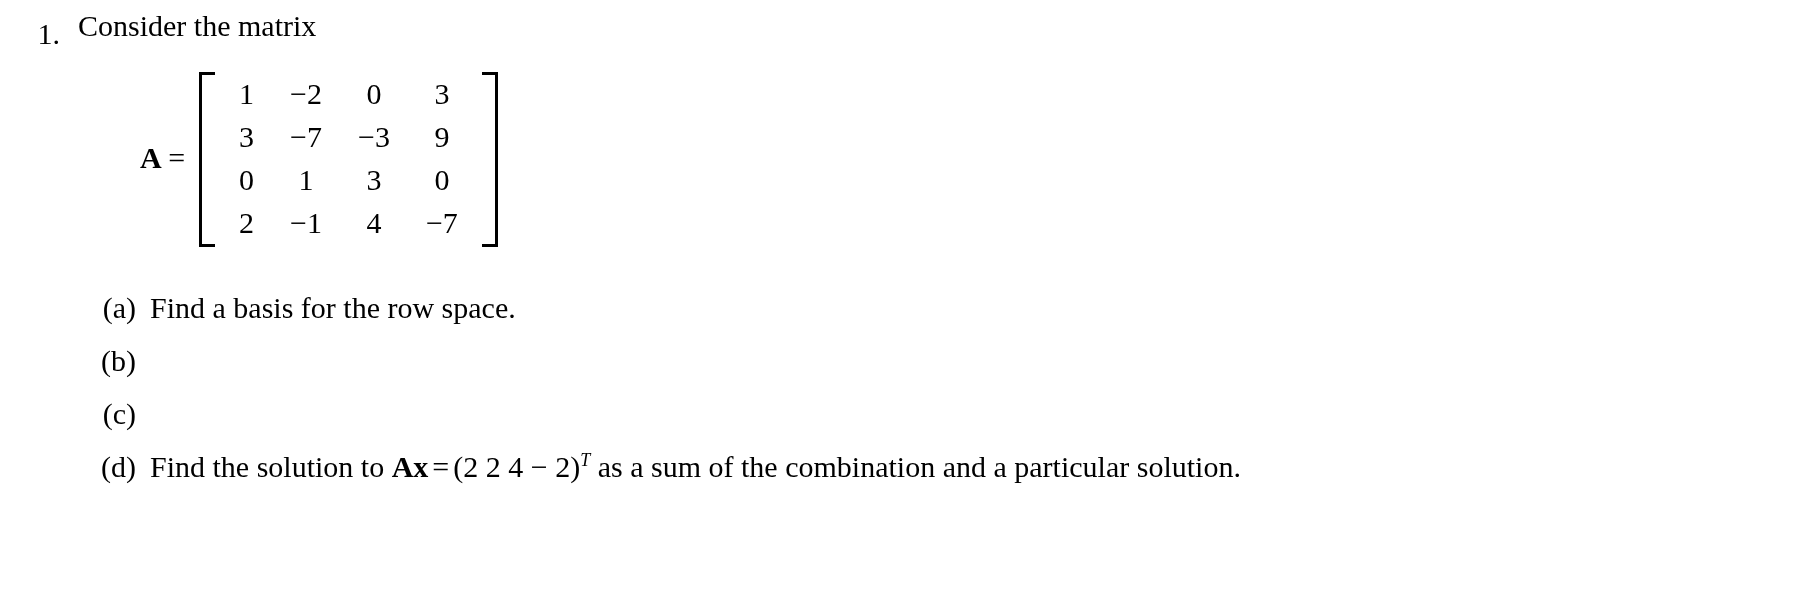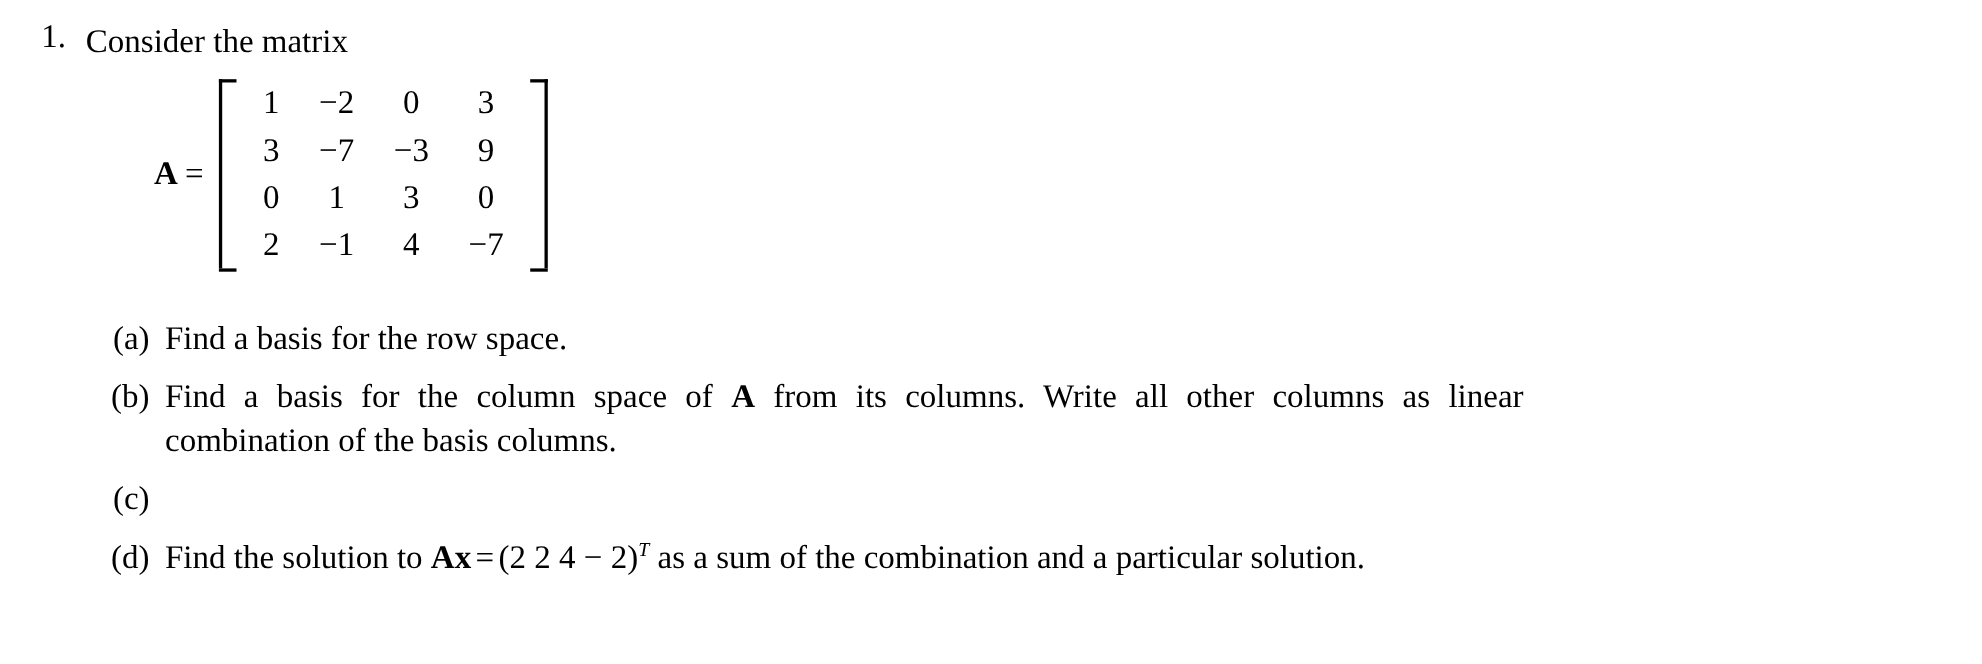--- a/index.html
+++ b/index.html
@@ -37,21 +37,21 @@
   .problem-number {
     width: 60px;
     text-align: right;
     font-size: 30px;
     line-height: 40px;
     padding-top: 14px;
   }
   .problem-stem {
     font-size: 30px;
     line-height: 40px;
-    padding-top: 18px;
+    padding-top: 6px;
     padding-left: 18px;
     font-family: Liberation Serif, serif;
   }
 
   
   .matrix-display {
     position: absolute;
     left: 0;
     top: 72px;
     width: 1802px;
@@ -215,23 +215,20 @@
 
   <div class="items">
 
     <div class="item">
       <div class="item-label">(a)</div>
       <div class="item-body single">Find a basis for the row space.</div>
     </div>
 
     <div class="item">
       <div class="item-label">(b)</div>
-      <div class="item-body">
-        <span>Find a basis for the column space of </span><b class="mathbf">A</b><span> from its columns. Write all other columns as linear combination of the basis columns.</span>
-      </div>
     </div>
 
     <div class="item">
       <div class="item-label">(c)</div>
     </div>
 
     <div class="item">
       <div class="item-label">(d)</div>
       <div class="item-body">
         <span>Find the solution to </span><span class="math nowrap"><b class="mathbf">Ax</b><span class="op">=</span><span>(</span><span>2  2  4   − 2</span><span>)</span><sup class="transpose">T</sup></span><span> as a sum of the combination and a particular solution.</span>

